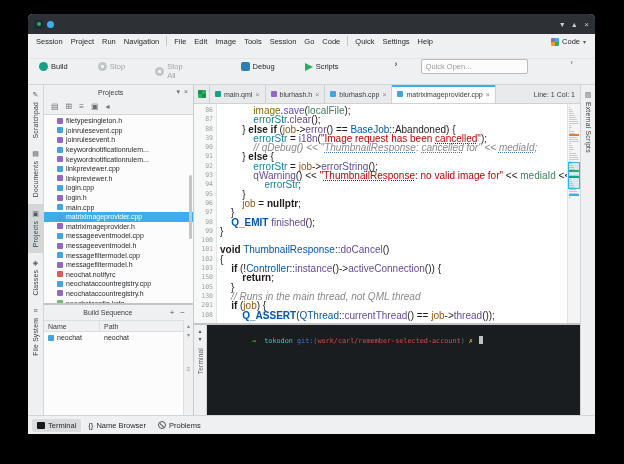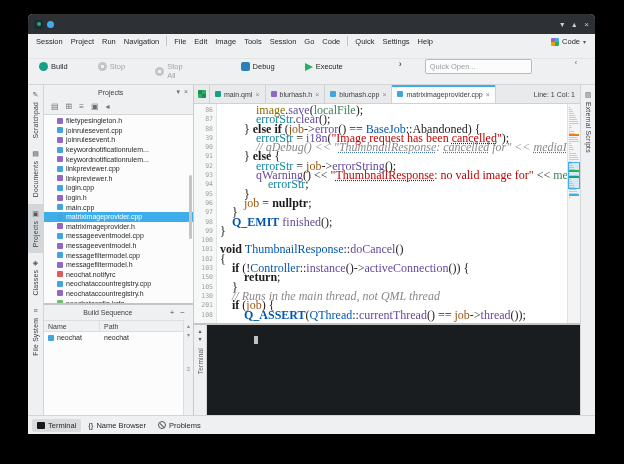--- a/index.html
+++ b/index.html
@@ -81,21 +81,21 @@
 .tabbar{height:19px;display:flex;align-items:center;background:#e9eaeb;border-bottom:1px solid #d0d1d3;font-size:7px;color:#3a3d40;flex:0 0 auto}
 .doc-switch{width:16px;height:100%;display:flex;align-items:center;justify-content:center;border-right:1px solid #d0d1d3}
 .doc-grid{width:8px;height:8px;border-radius:1px;background:conic-gradient(#27ae60 0 25%,#1f8a4d 0 50%,#27ae60 0 75%,#1f8a4d 0)}
 .etab{display:flex;align-items:center;gap:3px;padding:0 5px;height:100%;border-right:1px solid #d0d1d3;white-space:nowrap}
 .etab.active{background:#fcfcfc;box-shadow:inset 0 2px 0 #3daee9}
 .etab .close{color:#8a8c8e;font-size:7px}
 .linecol{margin-left:auto;padding-right:5px;color:#3a3d40;white-space:nowrap}
 .editor{flex:1;display:flex;min-height:0;background:#fff}
 .gutter{width:23px;background:#f6f7f7;border-right:1px solid #e4e5e6;font-family:"DejaVu Sans Mono",monospace;font-size:6.5px;color:#9fa1a3;text-align:right;padding:2px 3px 0 0;line-height:9.3px;flex:0 0 auto}
 .ln{height:9.3px}
-.code{flex:1;overflow:hidden;padding:2px 0 0 3px;font-family:Liberation Serif, serif;font-size:12px;line-height:9.3px;white-space:pre;color:#1f1c1b}
+.code{flex:1;overflow:hidden;padding:2px 0 0 3px;font-family:Liberation Sans, sans-serif;font-size:10px;line-height:9.3px;white-space:pre;color:#1f1c1b}
 .cl{height:9.3px}
 .tk-p{color:#1f1c1b}.tk-k{color:#1f1c1b;font-weight:bold}.tk-s{color:#bf0303}.tk-c{color:#898887;font-style:italic}
 .tk-f{color:#644a9b}.tk-t{color:#0057ae}.tk-m{color:#0057ae;font-weight:bold}
 .tk-v1{color:#13859c}.tk-v2{color:#9a5712}.tk-v3{color:#3f8058}.tk-v4{color:#846b00}
 .tk-su{color:#bf0303;text-decoration:underline dotted #b00000;text-underline-offset:1px}
 .tk-cu{color:#898887;font-style:italic;text-decoration:underline dotted #4477aa;text-underline-offset:1px}
 .minimap{width:13px;background:#f4f4f4;border-left:1px solid #e0e1e2;position:relative;padding:2px 0 0 0;flex:0 0 auto}
 .mm-bar{height:1px;margin:1px 0 0 1px;background:#c9cbcd}
 .mm-view{position:absolute;left:0;right:0;top:58px;height:27px;border:1px solid #3daee9;background:rgba(61,174,233,.15)}
 .mm-mark{position:absolute;left:1px;right:1px;height:2px}
@@ -169,21 +169,21 @@
       <span class="ic ic-stop"></span>
       <span>Stop All</span>
     </span>
     <span class="tsep"></span>
     <span class="tbtn">
       <span class="ic ic-debug"></span>
       <span>Debug</span>
     </span>
     <span class="tbtn">
       <span class="ic ic-exec"></span>
-      <span>Execute</span>
+      <span>Scripts</span>
     </span>
     <span class="tsep"></span>
     <span class="tprefix">›</span>
     <input class="field qo" placeholder="Quick Open..." style="">
     <span class="spacer"></span>
     <span class="tnav">‹</span>
     <span class="tnav">▾</span>
     <input class="field outline" placeholder="Outline" style="">
   </div>
 
@@ -450,21 +450,21 @@
             <div class="mm-bar" style="width: 2px;"></div>
           </div>
       </div>
       <div class="terminal">
         <div class="term-strip">
           <span class="ticon" style="font-size:6px">▴</span>
           <span class="ticon" style="font-size:6px">▾</span>
           <span class="vlabel">Terminal</span>
         </div>
         <div class="term-body">
-          <span class="cursor"></span>
+          <span><span class="t-arrow">→</span><span>  </span><span class="t-cwd">tokodon</span><span> </span><span class="t-git">git:(</span><span class="t-branch">work/carl/remember-selected-account</span><span class="t-git">)</span><span class="t-dirty"> ✗</span><span> </span></span><span class="cursor"></span>
         </div>
       </div>
     </div>
 
     <div class="vstrip right">
         <div class="vtab">
           <span class="ticon">▥</span>
           <span class="vlabel">External Scripts</span>
         </div>
       </div>

